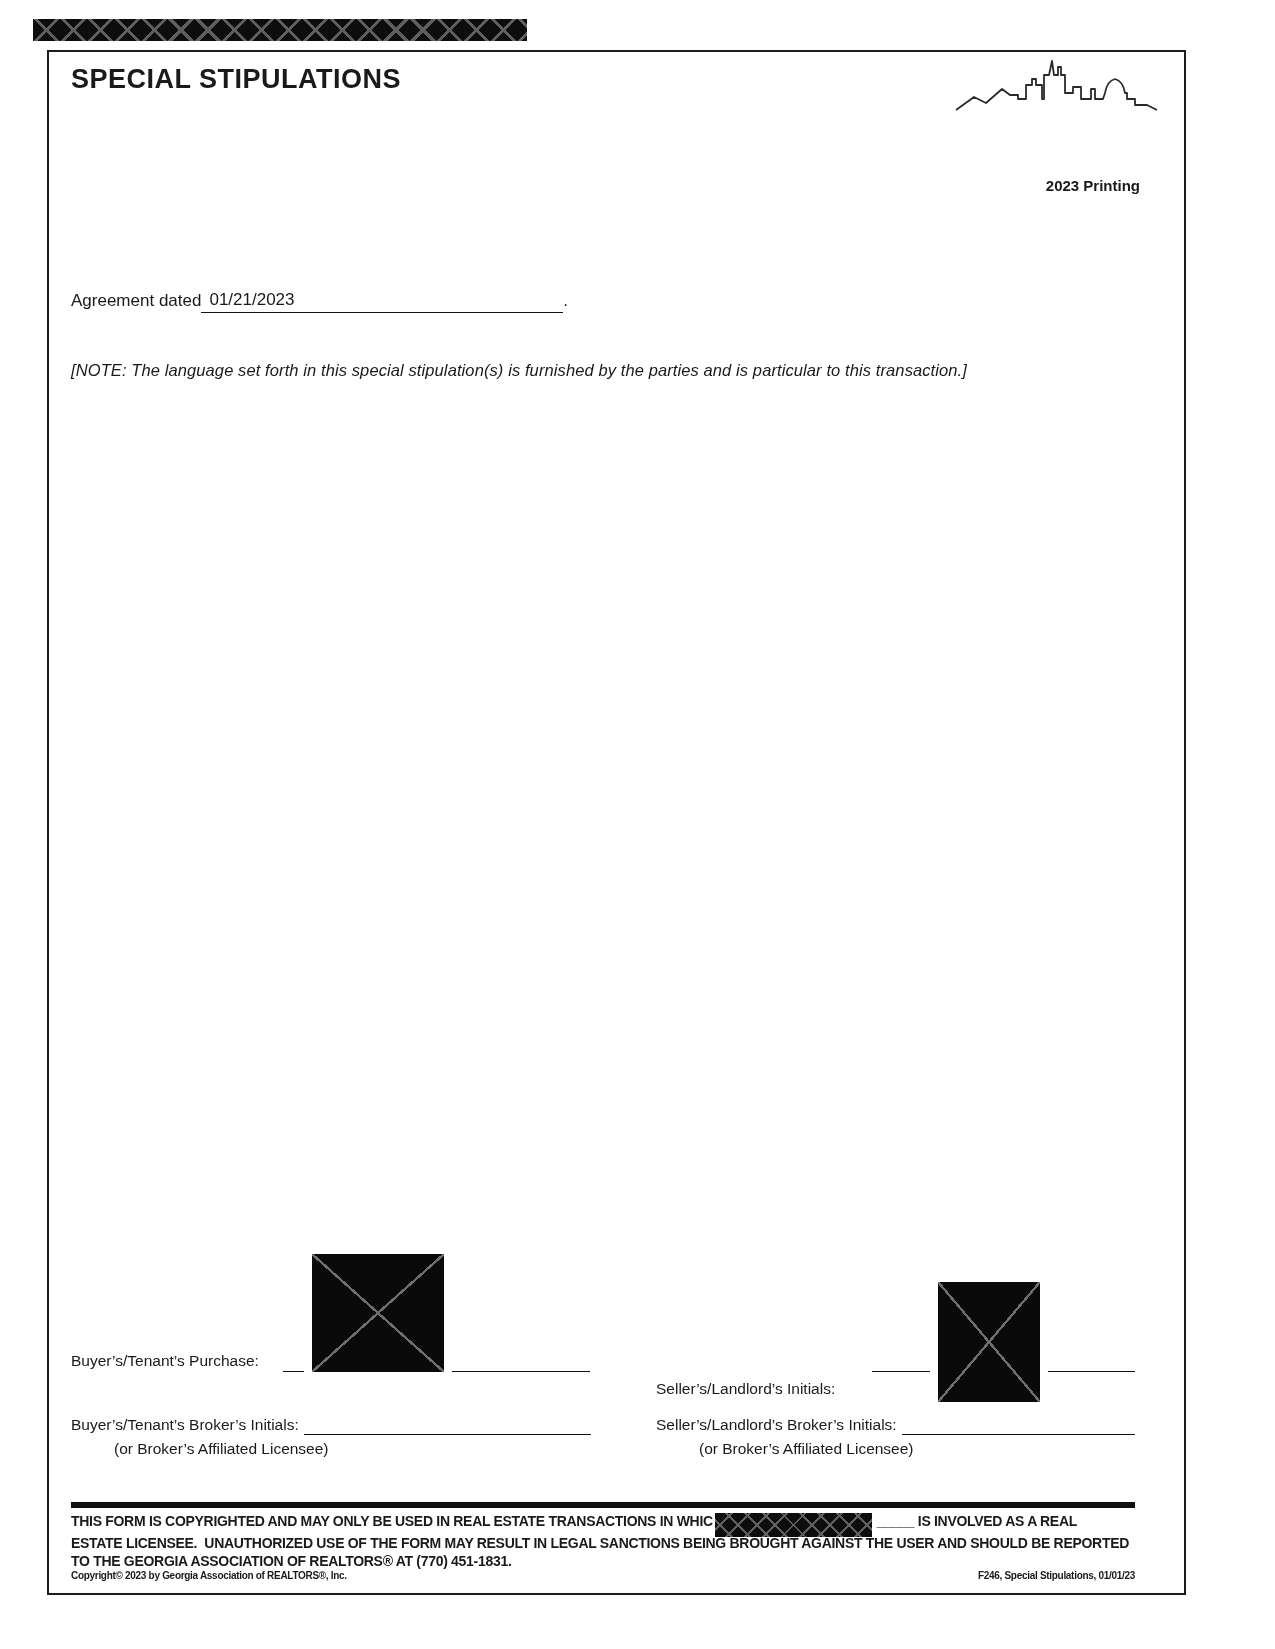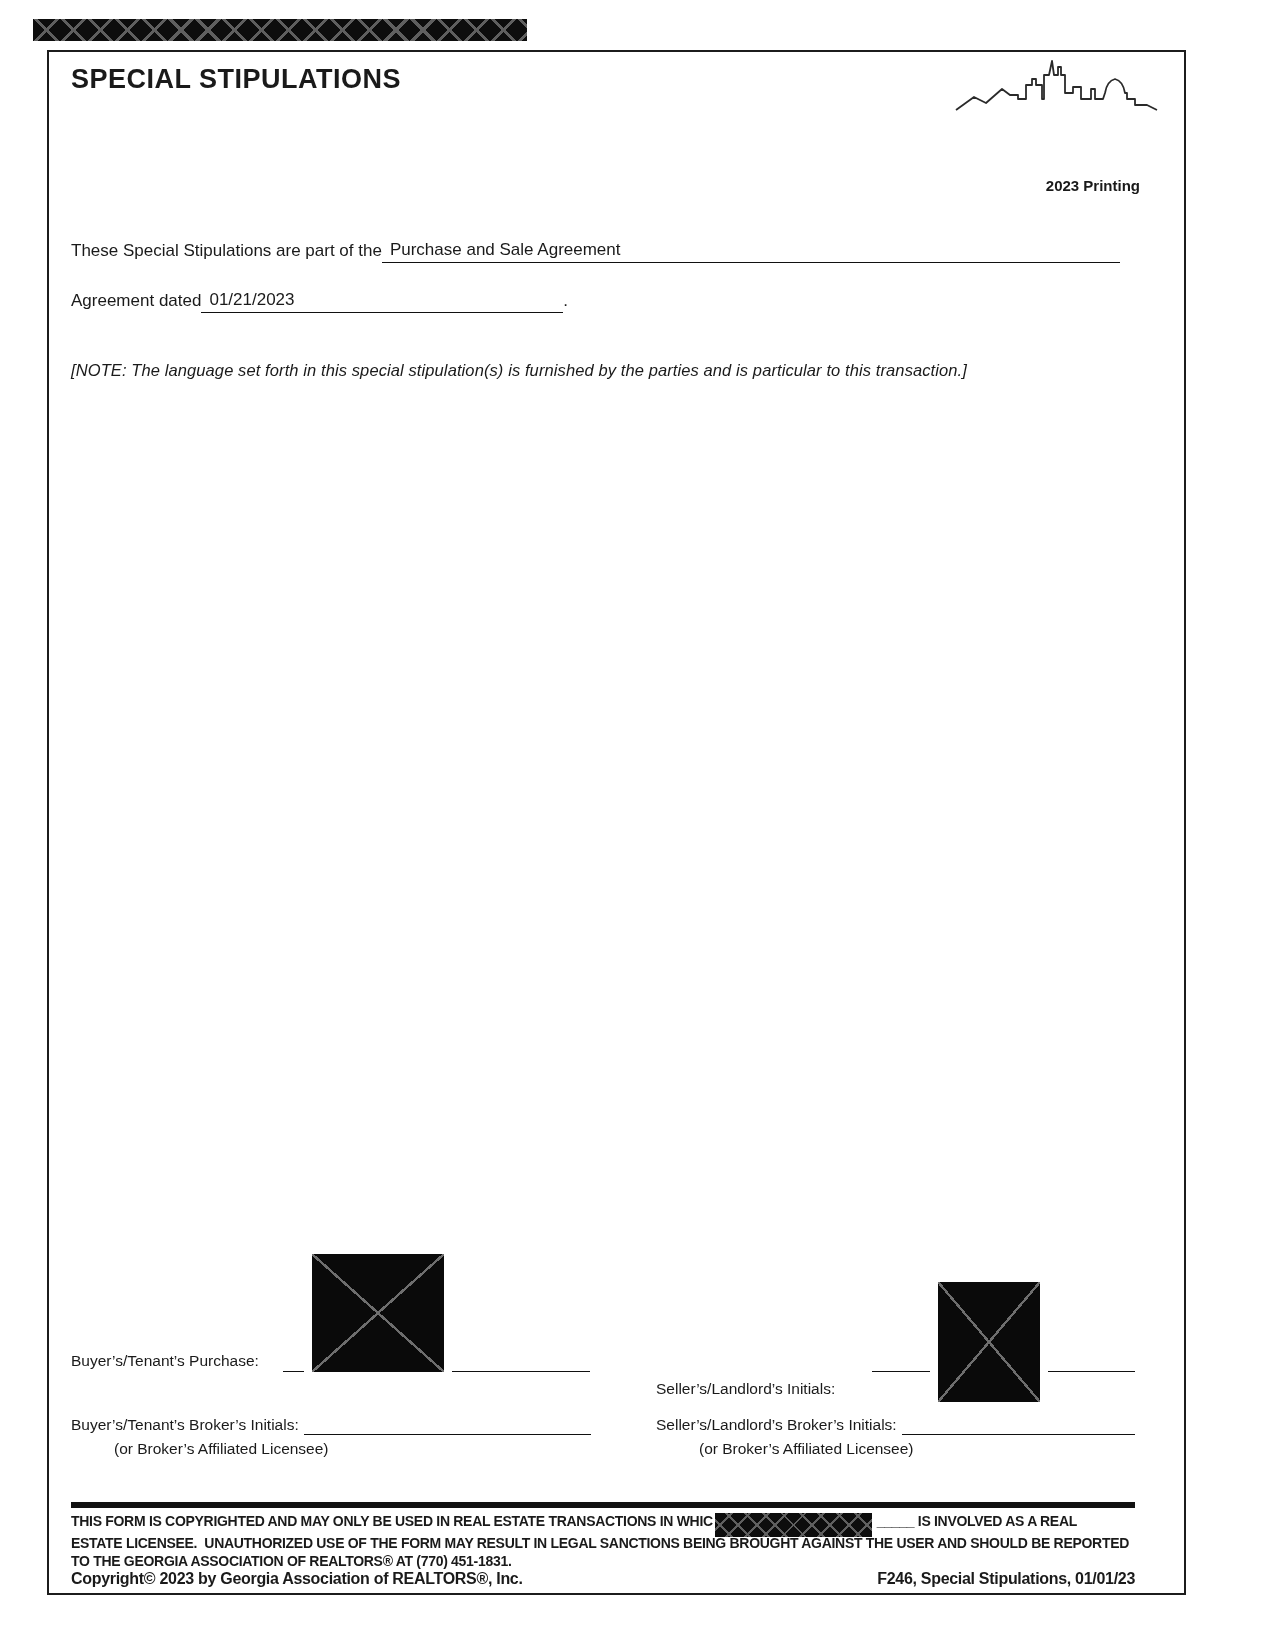--- a/index.html
+++ b/index.html
@@ -61,45 +61,41 @@
   .broker-row { position:absolute; display:flex; align-items:flex-end; font-size:15.5px; }
   .broker-row .fill-label { padding-bottom:1px; }
   .broker-row .blank-flex { flex:1; border-bottom:1.6px solid #111; margin-left:5px; }
 
   .affiliate { position:absolute; font-size:15.5px;margin-left:43px; }
 
   .footer-rule { position:absolute; left:71px; top:1502px; width:1064px; height:6px; background:#111; }
   .legal { position:absolute; left:71px; font-size:14px; font-weight:bold; letter-spacing:-0.3px; white-space:pre;text-align:right; }
   .legal-inline-box { display:inline-block; width:157px; height:24px; vertical-align:middle; margin:0 5px -5px 2px; }
   .footer-last { position:absolute; left:71px; top:1570px; width:1064px; display:flex; justify-content:space-between;
-    font-size:16px; font-weight:bold; letter-spacing:-0.3px; }
+    font-size:10px; font-weight:bold; letter-spacing:-0.3px; }
 </style>
 </head>
 <body>
 
 <div class="page-canvas">
 
   <div class="top-redaction xhatch"></div>
 
   <div class="page-border"></div>
 
   <div class="doc-title">SPECIAL STIPULATIONS</div>
 
   <div class="logo">
     <svg width="206" height="64" viewBox="0 0 206 64">
       <path d="M2,52 L20,39 L32,45 L48,31 L56,37 L64,37 L64,41 L72,41 L72,27 L78,27 L78,21 L82,21 L82,27 L88,27 L88,41 L90,41 L90,17 L95,17 L98,3 L100,17 L104,17 L104,9 L107,9 L107,17 L111,17 L111,35 L119,35 L119,29 L127,29 L127,41 L137,41 L137,31 L141,31 L141,41 L149,41 L151,35 Q153,23 161,21 Q169,23 171,35 L173,35 L173,41 L181,41 L181,47 L193,47 L203,52" fill="none" stroke="#2a2a2a" stroke-width="1.8" stroke-linejoin="round"></path>
     </svg>
   </div>
 
   <div class="printing">2023 Printing</div>
 
-  <div class="fill-row" style="left:71px; top:240px; width:1049px;">
-    <span class="fill-label">These Special Stipulations are part of the</span>
-    <span class="fill-value">Purchase and Sale Agreement</span>
-  </div>
 
   <div class="fill-row" style="left:71px; top:290px; width:497px;">
     <span class="fill-label">Agreement dated</span>
     <span class="fill-value">01/21/2023</span>
     <span class="fill-suffix">.</span>
   </div>
 
   <div class="note-line">[NOTE: The language set forth in this special stipulation(s) is furnished by the parties and is particular to this transaction.]</div>
 
   <div class="sig-label" style="left:71px; top:1352px;">Buyer’s/Tenant’s Purchase:</div>

